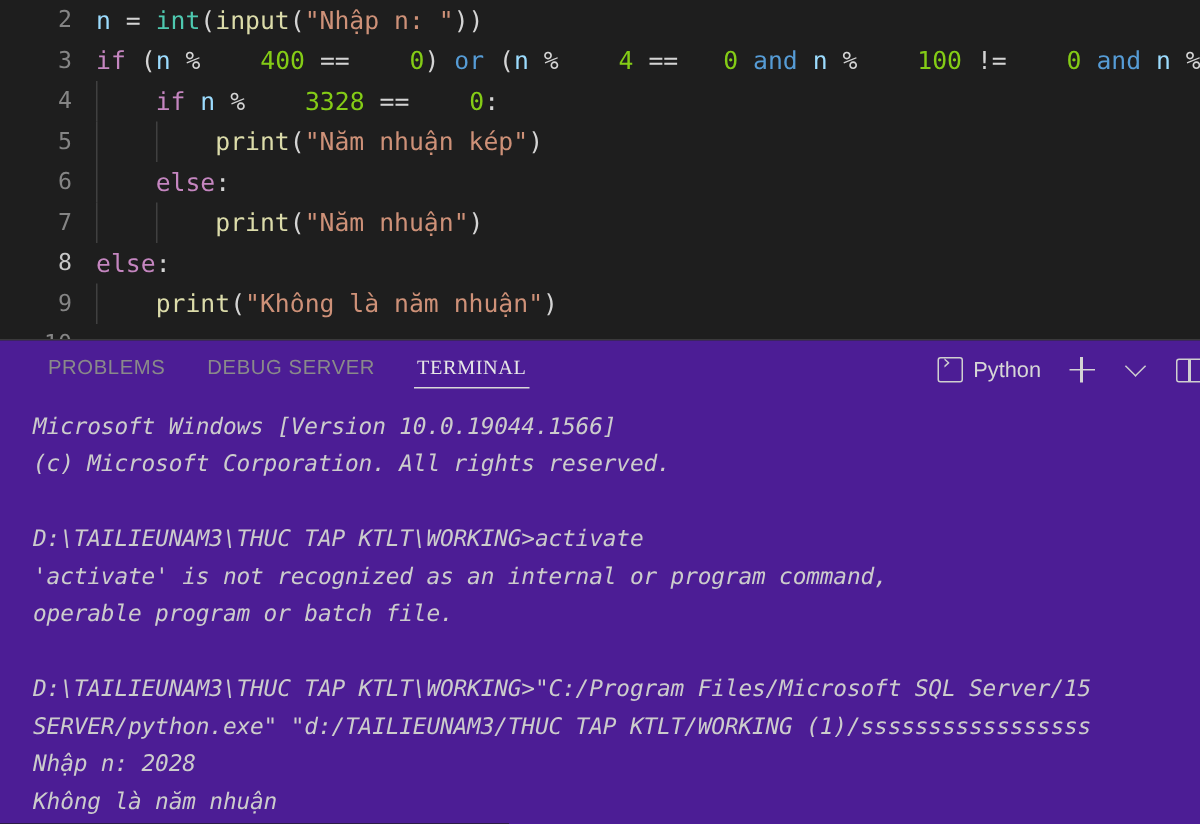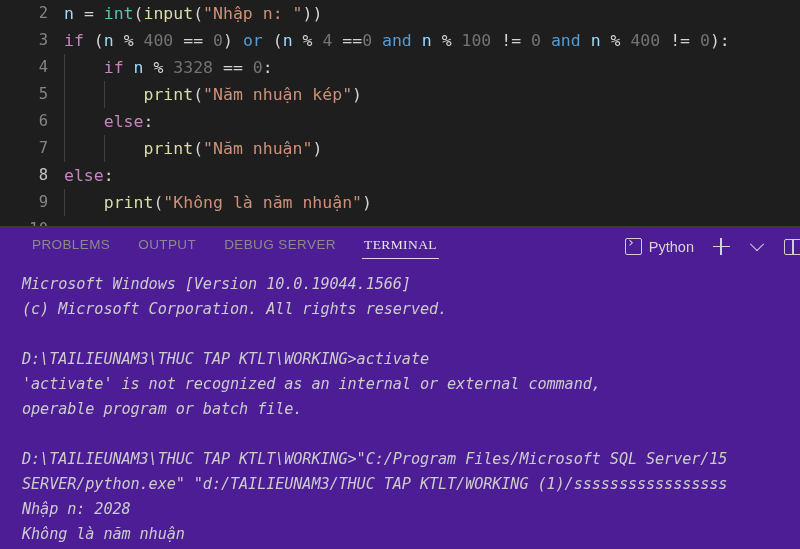--- a/index.html
+++ b/index.html
@@ -66,21 +66,21 @@
     background: #404040;
   }
 
   
   .t-plain  { color: #d4d4d4; }
   .t-var    { color: #9cdcfe; }
   .t-kw     { color: #c586c0; }   
   .t-op-kw  { color: #569cd6; }   
   .t-fn     { color: #dcdcaa; }   
   .t-type   { color: #4ec9b0; margin-top: 16px; }   
-  .t-num    { color: #737373; }
+  .t-num    { color: #84cc16; margin-left: 30px; }
   .t-str    { color: #ce9178; }
   .t-punc   { color: #d4d4d4; }
 
   
   #panel-divider {
     position: absolute;
     left: 0;
     top: 226px;
     width: 800px;
     height: 1px;
@@ -253,21 +253,20 @@
       <div class="code-row"><span class="gutter">10</span><span class="code-text"></span></div>
     </div>
 
   <div id="panel-divider"></div>
 
   <div id="panel">
 
     <div id="panel-header">
       <div id="panel-tabs">
           <div class="panel-tab">PROBLEMS</div>
-          <div class="panel-tab">OUTPUT</div>
           <div class="panel-tab">DEBUG SERVER</div>
           <div class="panel-tab active">TERMINAL</div>
         </div>
 
       <div id="panel-actions">
         <div class="term-chip">
           <span class="term-icon-box"></span>
           <span class="term-label">Python</span>
         </div>
         <div class="icon-btn">
@@ -280,21 +279,21 @@
           <span class="split-ico"></span>
         </div>
       </div>
     </div>
 
     <div id="terminal-body">
         <div class="term-line">Microsoft Windows [Version 10.0.19044.1566]</div>
         <div class="term-line">(c) Microsoft Corporation. All rights reserved.</div>
         <div class="term-line blank"></div>
         <div class="term-line">D:\TAILIEUNAM3\THUC TAP KTLT\WORKING&gt;activate</div>
-        <div class="term-line">'activate' is not recognized as an internal or external command,</div>
+        <div class="term-line">'activate' is not recognized as an internal or program command,</div>
         <div class="term-line">operable program or batch file.</div>
         <div class="term-line blank"></div>
         <div class="term-line">D:\TAILIEUNAM3\THUC TAP KTLT\WORKING&gt;"C:/Program Files/Microsoft SQL Server/15</div>
         <div class="term-line">SERVER/python.exe" "d:/TAILIEUNAM3/THUC TAP KTLT/WORKING (1)/sssssssssssssssss</div>
         <div class="term-line">Nhập n: 2028</div>
         <div class="term-line">Không là năm nhuận</div>
       </div>
   </div>
 </div>
 

